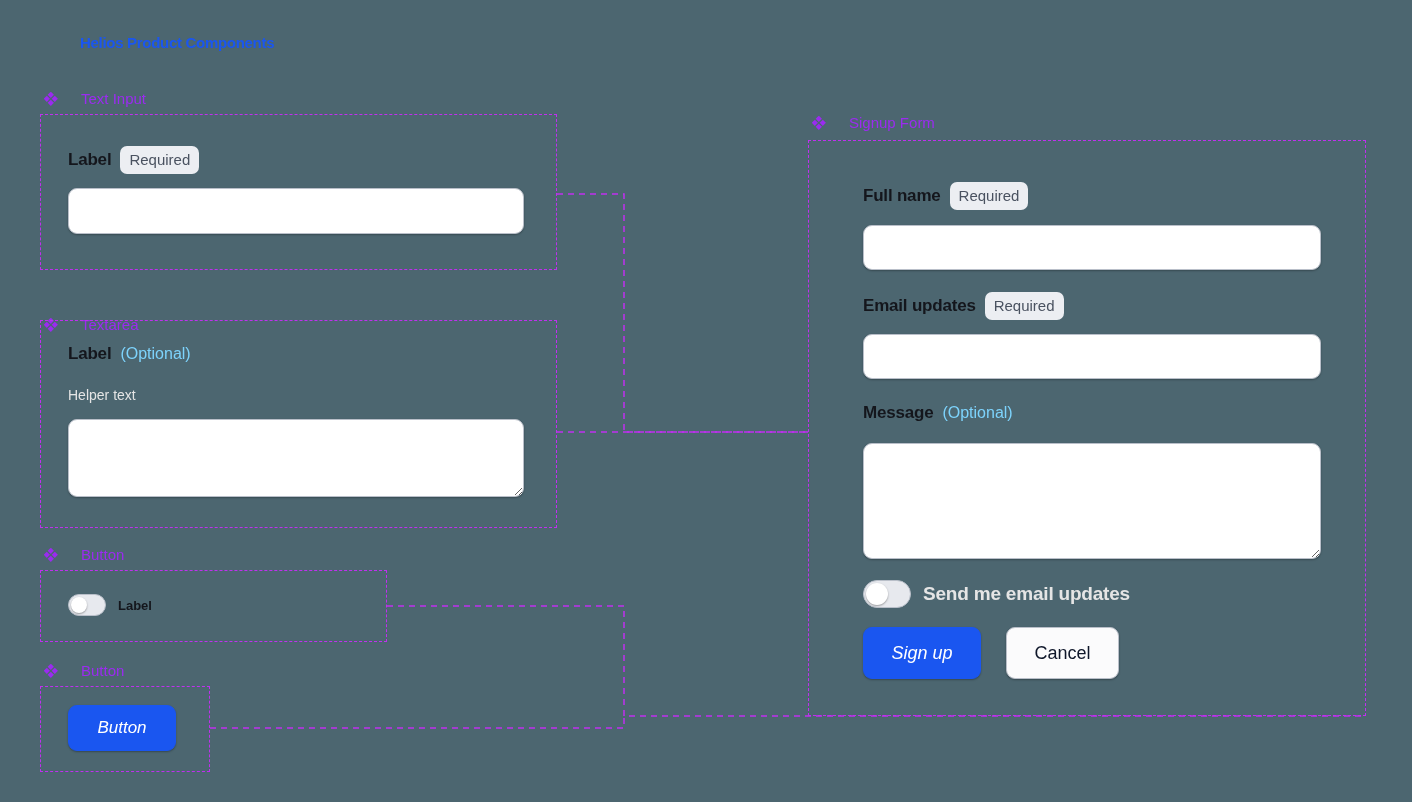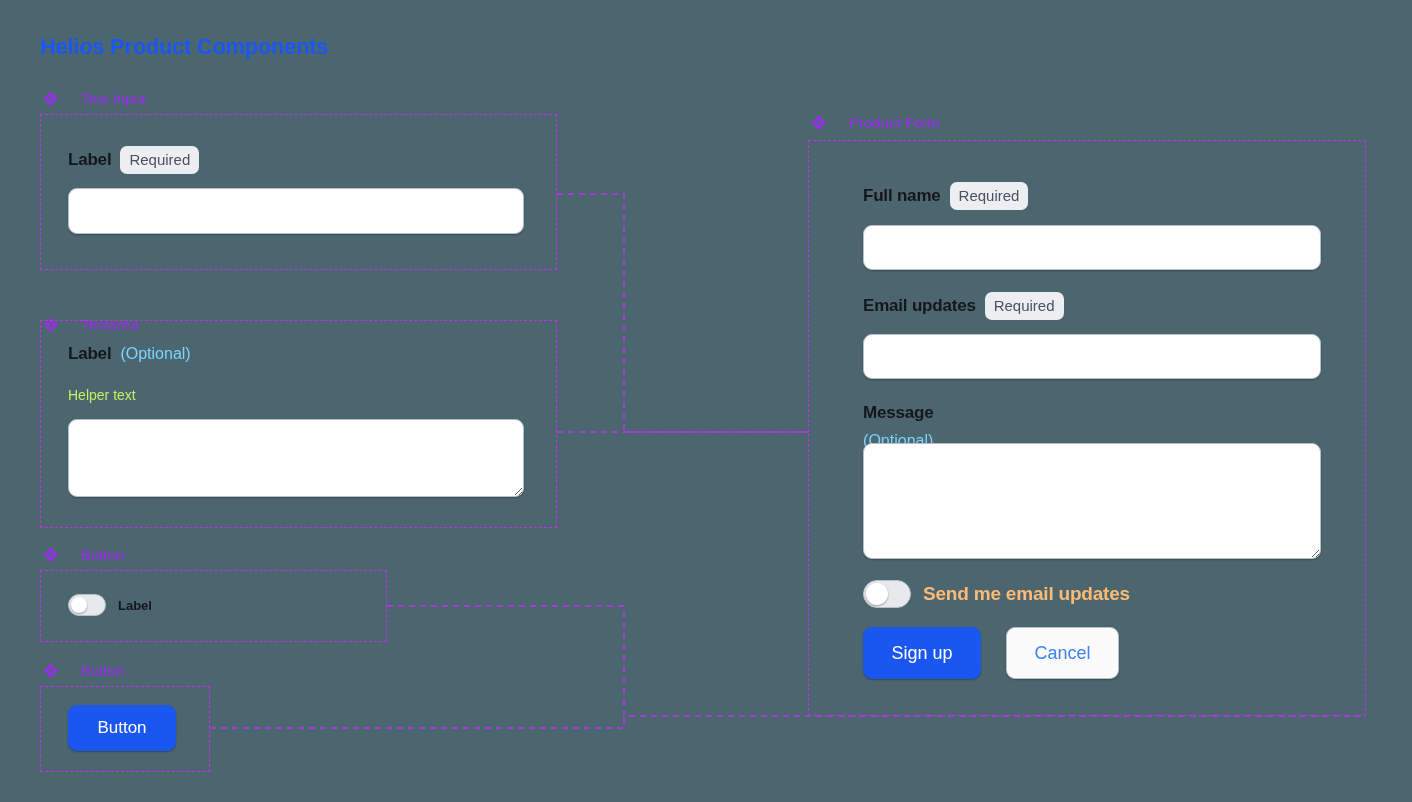--- a/index.html
+++ b/index.html
@@ -20,24 +20,25 @@
     position: absolute;
     left: 0; top: 0;
     width: 1412px; height: 802px;
     pointer-events: none;
     z-index: 1;
   }
 
   
   .col-title {
     position: absolute;
-    font-size: 22px;
+    font-size: 15px;
     font-weight: bold;
     letter-spacing: -0.3px;
     white-space: nowrap;
+    margin-left: 40px;
   }
   .col-title.left  { left: 40px;  top: 34px; color: #1a56f0; }
   .col-title.right { left: 808px; top: 34px; color: #14161c; }
 
   
   .sec-label {
     position: absolute;
     display: flex;
     align-items: center;
     gap: 23px;
@@ -77,21 +78,21 @@
     padding: 6px 9px 7px;
     border-radius: 7px;
   }
   .optional {
     font-size: 16px;
     color: #7dd3fc;
     font-weight: normal;
   }
   .helper {
     font-size: 14px;
-    color: #bef264;
+    color: #e5e5e5;
     margin-top: 7px;
   }
   .text-input {
     display: block;
     background: #ffffff;
     border: 1px solid #b9bfc9;
     border-radius: 9px;
     box-shadow: 0 1px 2px rgba(0,0,0,0.28);
     font-family: inherit;
     font-size: 15px;
@@ -125,39 +126,40 @@
     position: absolute;
     left: 2px; top: 2px;
     width: 16px; height: 16px;
     background: #ffffff;
     border-radius: 50%;
     box-shadow: 0 1px 2px rgba(0,0,0,0.35);
   }
   .switch.big { width: 48px; height: 28px; }
   .switch.big .knob { width: 22px; height: 22px; }
   .toggle-label-sm { font-size: 13px; font-weight: bold; color: #14161c; }
-  .toggle-label-lg { font-size: 19px; font-weight: bold; color: #fdba74; letter-spacing: -0.2px; }
+  .toggle-label-lg { font-size: 19px; font-weight: bold; color: #e5e5e5; letter-spacing: -0.2px; }
 
   
   .btn {
     font-family: inherit;
     border-radius: 9px;
     cursor: pointer;
     white-space: nowrap;
     border: 1px solid transparent;
   }
   .btn-primary {
     background: #1a56f0;
     color: #ffffff;
     border-color: #1a56f0;
     box-shadow: 0 1px 2px rgba(0,0,0,0.3);
+    font-style: italic;
   }
   .btn-secondary {
     background: #fbfbfc;
-    color: #3b82f6;
+    color: #0f172a;
     border-color: #b9bfc9;
     box-shadow: 0 1px 2px rgba(0,0,0,0.3);
   }
 
   
   .abs { position: absolute; z-index: 3; }
 </style>
 </head>
 <body>
 
@@ -251,37 +253,37 @@
 
   <div class="sec-label" style="left:812px; top:114px;">
     <svg class="diamond-icon" viewBox="0 0 14 14">
       <g fill="#9b2bf0">
         <rect x="4.6" y="0.6" width="4.4" height="4.4" transform="rotate(45 6.8 2.8)"></rect>
         <rect x="0.6" y="4.6" width="4.4" height="4.4" transform="rotate(45 2.8 6.8)"></rect>
         <rect x="8.6" y="4.6" width="4.4" height="4.4" transform="rotate(45 10.8 6.8)"></rect>
         <rect x="4.6" y="8.6" width="4.4" height="4.4" transform="rotate(45 6.8 10.8)"></rect>
       </g>
     </svg>
-    <span>Product Form</span>
+    <span>Signup Form</span>
   </div>
   <div class="cbox" style="left:808px; top:140px; width:558px; height:576px;"></div>
 
   <div class="abs field-label-row" style="left:863px; top:182px;">
     <span class="field-label">Full name</span>
     <span class="badge">Required</span>
   </div>
   <input class="abs text-input" style="left: 863px; top: 225px; width: 458px; height: 45px;" value="" placeholder="">
 
   <div class="abs field-label-row" style="left:863px; top:292px;">
     <span class="field-label">Email updates</span>
     <span class="badge">Required</span>
   </div>
   <input class="abs text-input" style="left: 863px; top: 334px; width: 458px; height: 45px;" value="" placeholder="">
 
-  <div class="abs field-label-row" style="left:863px; top:403px;flex-direction:column;">
+  <div class="abs field-label-row" style="left:863px; top:403px;">
     <span class="field-label">Message</span>
     <span class="optional">(Optional)</span>
   </div>
   <textarea class="abs text-area" style="left: 863px; top: 443px; width: 458px; height: 116px;" placeholder=""></textarea>
 
   <div class="abs toggle-row" style="left:863px; top:580px;">
     <span class="switch big">
       <span class="knob"></span>
     </span>
     <span class="toggle-label-lg">Send me email updates</span>

